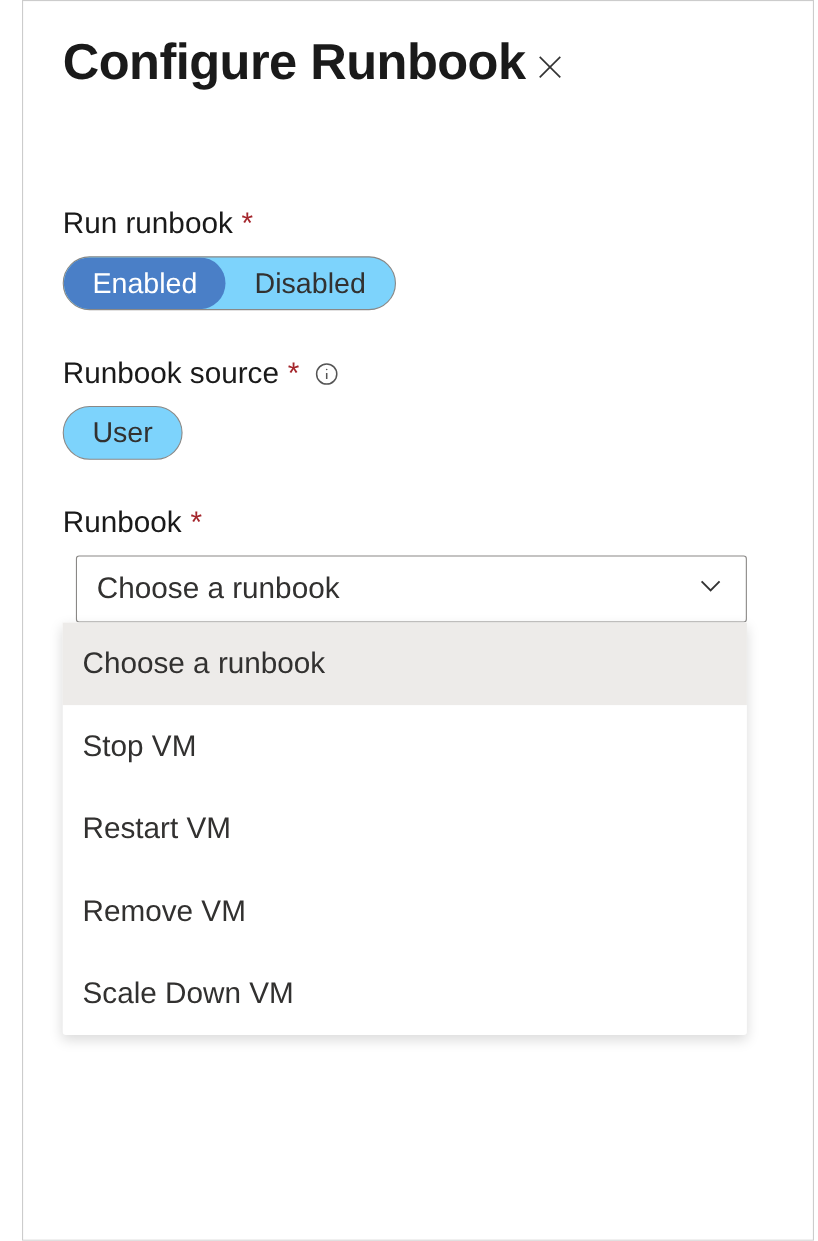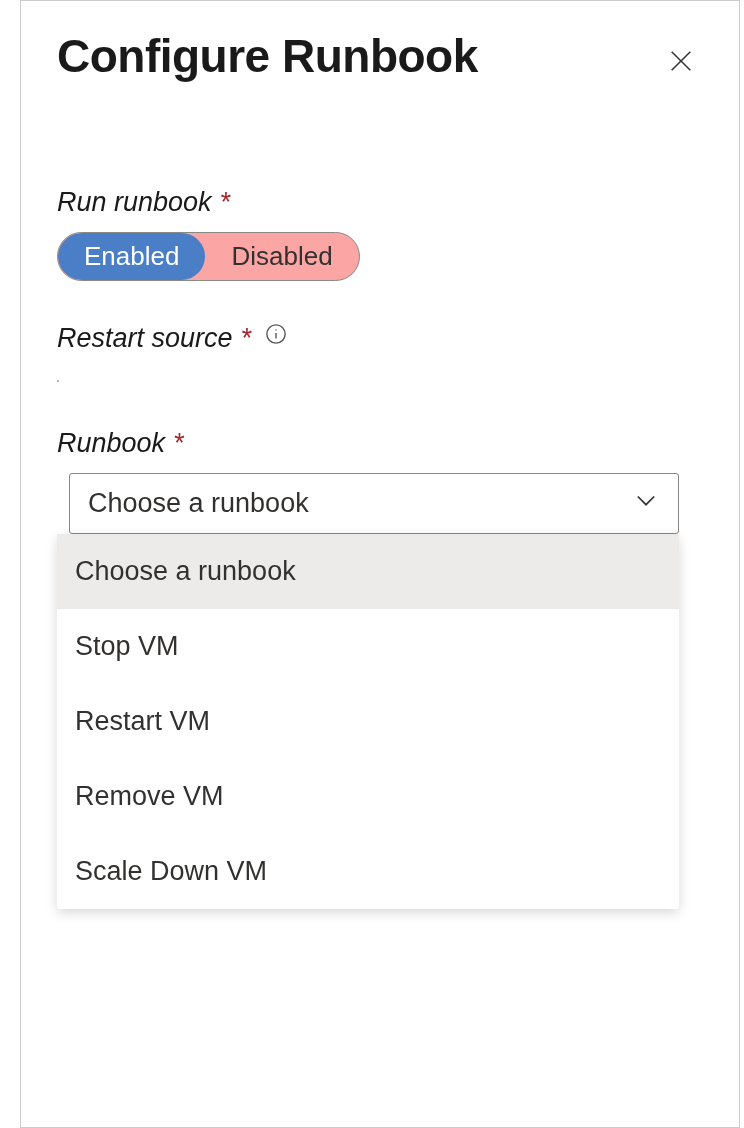--- a/index.html
+++ b/index.html
@@ -17,21 +17,21 @@
     .panel {
       border: 1px solid #ccc;
       width: 720px;
       height: 1128px;
       margin-left: 20px;
       padding: 28px 36px;
       position: relative;
     }
     .header {
       display: flex;
-      justify-content: space-between;
+      justify-content: flex-start;
       align-items: flex-start;
       margin-bottom: 100px;
     }
     .title {
       font-size: 46px;
       font-weight: 600;
       color: #1a1a1a;
       letter-spacing: -0.5px;
     }
     .close-btn {
@@ -49,44 +49,43 @@
       stroke-width: 1.3;
     }
     .field {
       margin-bottom: 42px;
     }
     .field-label {
       font-size: 27px;
       color: #1a1a1a;
       margin-bottom: 14px;
       display: flex;
-      align-items: flex-start;
+      align-items: center;
       gap: 8px;
-      font-style: italic;
     }
     .required {
       color: #a4262c;
       font-size: 27px;
     }
     .info-icon {
       display: inline-flex;
       align-items: center;
       justify-content: center;
       margin-left: 6px;
     }
     .info-icon svg {
       width: 22px;
       height: 22px;
     }
     .toggle-group {
       display: inline-flex;
       border: 1px solid #8a8886;
       border-radius: 28px;
       overflow: hidden;
-      background: #fca5a5;
+      background: #7dd3fc;
     }
     .toggle-option {
       padding: 8px 26px;
       font-size: 26px;
       cursor: pointer;
       background: transparent;
       border: none;
       color: #323130;
       display: flex;
       align-items: center;
@@ -162,31 +161,32 @@
       <span class="required">*</span>
     </div>
     <div class="toggle-group">
       <button class="toggle-option active">Enabled</button>
       <button class="toggle-option">Disabled</button>
     </div>
   </div>
 
   <div class="field">
     <div class="field-label">
-      <span>Restart source</span>
+      <span>Runbook source</span>
       <span class="required">*</span>
       <span class="info-icon">
         <svg viewBox="0 0 24 24" fill="none" stroke="#555" stroke-width="1.5">
           <circle cx="12" cy="12" r="10"></circle>
           <line x1="12" y1="11" x2="12" y2="17"></line>
           <circle cx="12" cy="7.5" r="0.8" fill="#555" stroke="none"></circle>
         </svg>
       </span>
     </div>
     <div class="toggle-group">
+      <button class="toggle-option">User</button>
     </div>
   </div>
 
   <div class="field">
     <div class="field-label">
       <span>Runbook</span>
       <span class="required">*</span>
     </div>
     <div class="dropdown">
       <div class="dropdown-selected">

